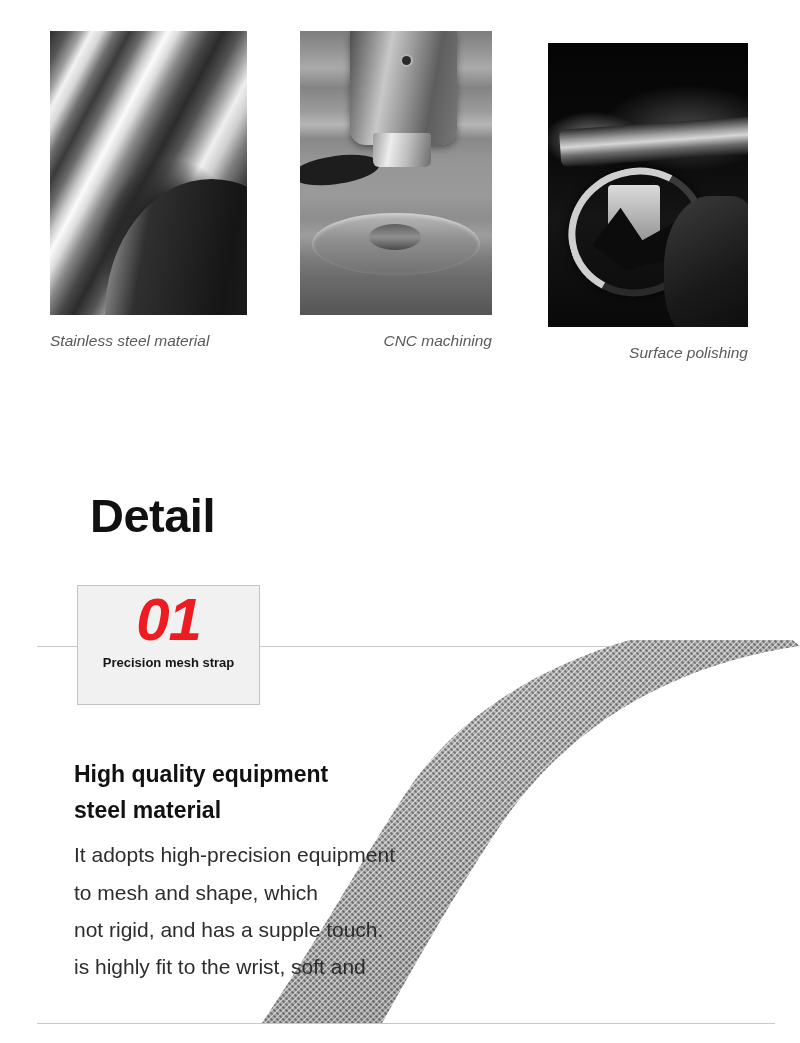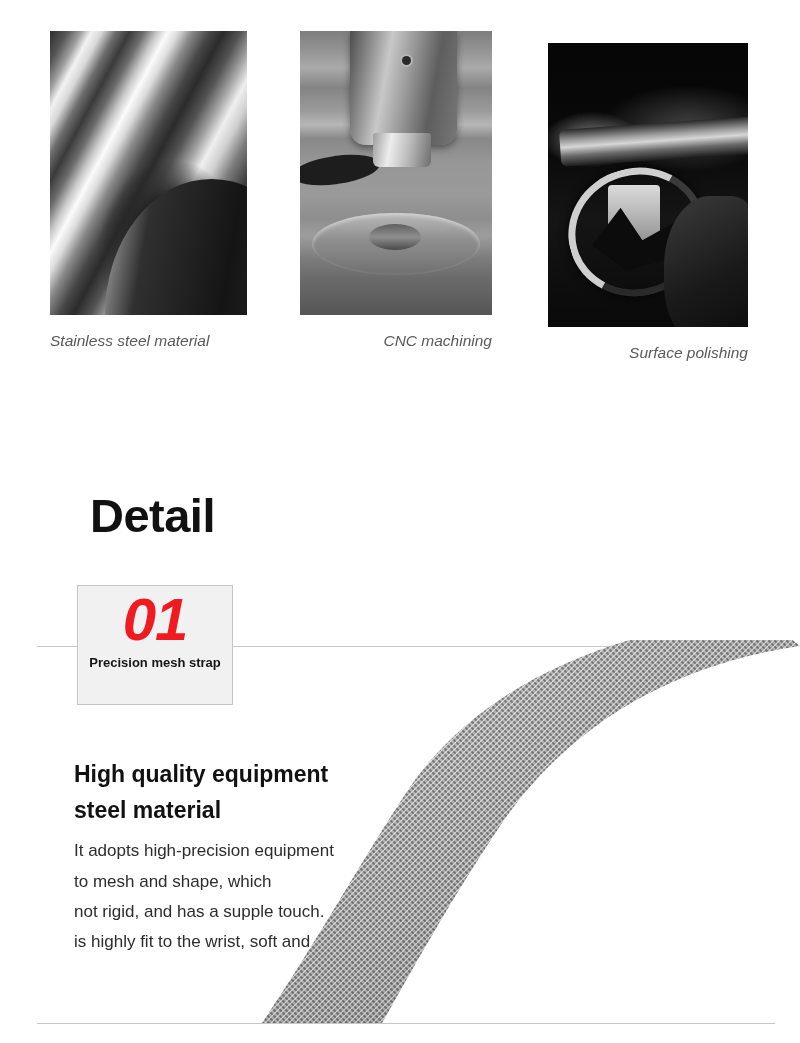--- a/index.html
+++ b/index.html
@@ -206,21 +206,21 @@
     background: #c8c8c8;
   }
   .rule-top    { top: 646px; }
   .rule-bottom { top: 1023px; }
 
   
   .badge {
     position: absolute;
     left: 77px;
     top: 585px;
-    width: 156px;
+    width: 183px;
     height: 120px;
     background: #f1f1f1;
     border: 1px solid #c4c4c4;
     box-sizing: border-box;
     z-index: 3;
     display: flex;
     flex-direction: column;
     align-items: center;
     justify-content: flex-start;
   }
@@ -262,21 +262,21 @@
     z-index: 4;
   }
   .copy-heading {
     font-size: 23px;
     font-weight: bold;
     color: #111111;
     line-height: 1.55;
     margin-bottom: 8px;
   }
   .copy-body {
-    font-size: 17px;
+    font-size: 21px;
     color: #2d2d2d;
     line-height: 1.78;
   }
 </style>
 </head>
 <body>
 
 <div class="features">
 
   <div class="feature feature-1">

